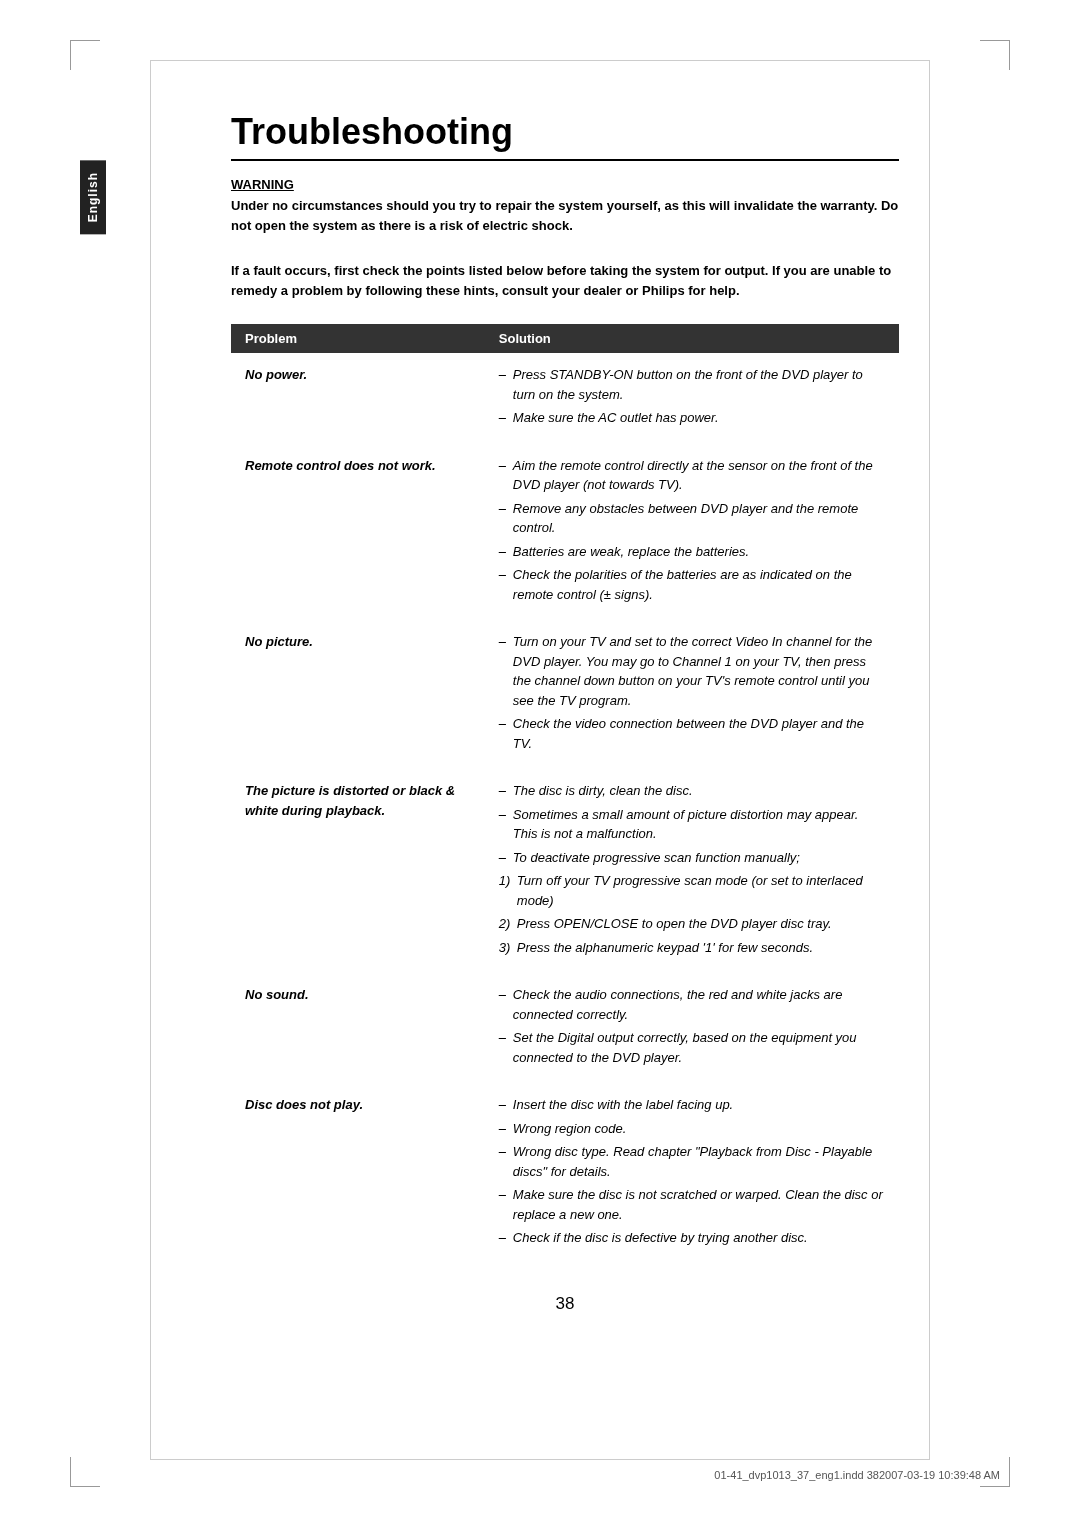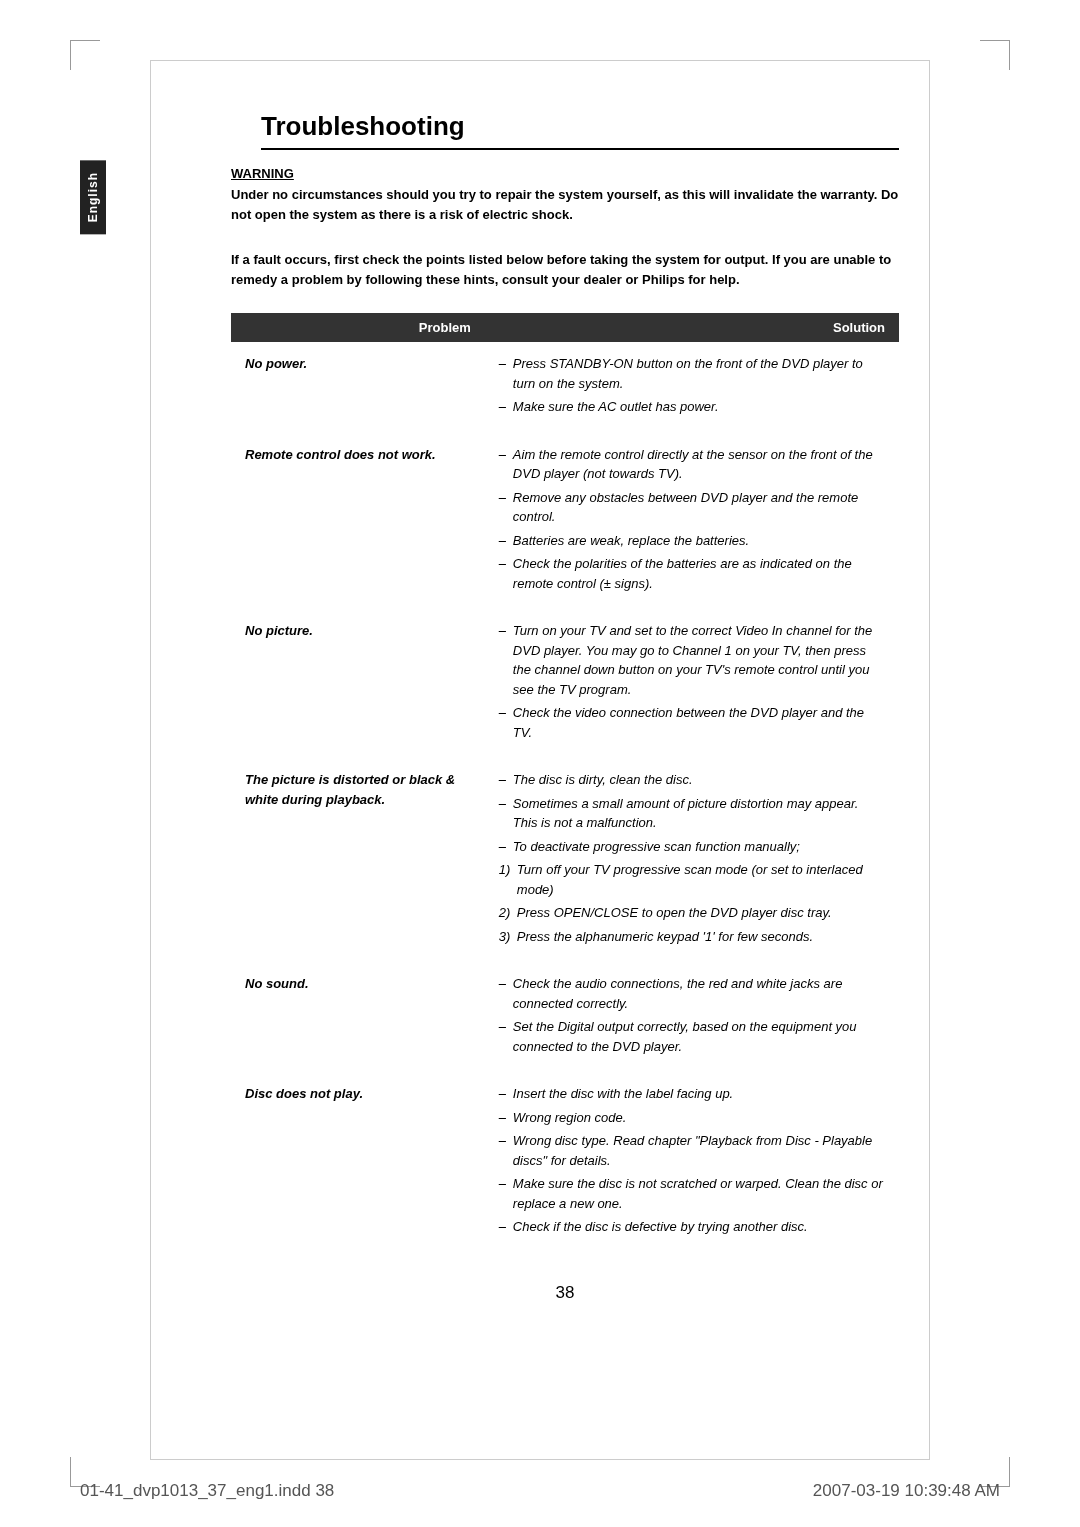--- a/index.html
+++ b/index.html
@@ -59,27 +59,26 @@
       width: 26px;
       text-align: center;
       letter-spacing: 1px;
     }
 
     .content {
       margin-left: 30px;
     }
 
     h1.title {
-      font-size: 26px;
+      font-size: 36px;
       font-weight: bold;
       margin-bottom: 6px;
       border-bottom: 2px solid #000;
       padding-bottom: 6px;
       margin-bottom: 16px;
-      margin-left: 30px;
     }
 
     .warning-section {
       margin-bottom: 20px;
     }
 
     .warning-label {
       font-weight: bold;
       font-size: 13px;
       margin-bottom: 4px;
@@ -106,21 +105,21 @@
       border-collapse: collapse;
       margin-bottom: 30px;
     }
 
     .trouble-table thead tr th {
       background: #333;
       color: #fff;
       font-size: 13px;
       font-weight: bold;
       padding: 7px 14px;
-      text-align: right;
+      text-align: left;
     }
 
     .trouble-table thead tr th:first-child {
       width: 38%;
     }
 
     .trouble-table thead tr th:last-child {
       width: 62%;
     }
 
@@ -171,26 +170,26 @@
 
     .page-number {
       text-align: center;
       font-size: 17px;
       margin-top: 20px;
       margin-bottom: 20px;
     }
 
     .footer {
       position: absolute;
-      bottom: 26px;
+      bottom: 46px;
       left: 80px;
       right: 80px;
       display: flex;
-      justify-content: space-between;
-      font-size: 17px;
+      justify-content: flex-end;
+      font-size: 11px;
       color: #555;
     }
 
     .outer-border {
       border: 1px solid #ccc;
       margin: 0 70px;
       padding: 50px 30px 50px 50px;
       min-height: 1400px;
       position: relative;
     }

